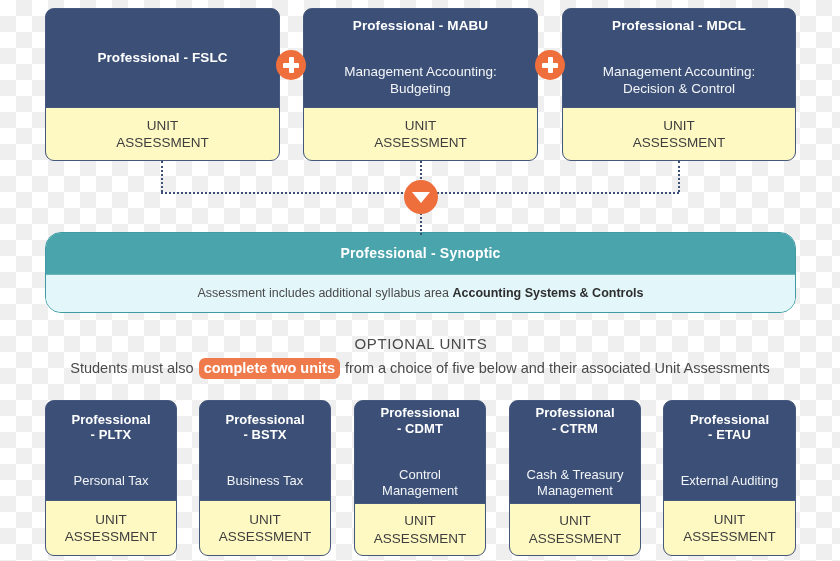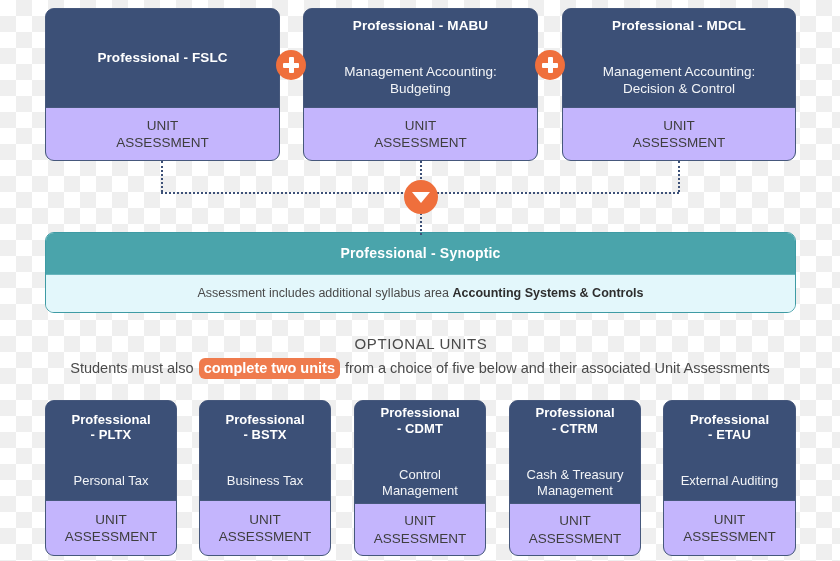--- a/index.html
+++ b/index.html
@@ -55,21 +55,21 @@
     letter-spacing: .1px;
   }
   .card-title {
     font-size: 13.5px;
     line-height: 1.25;
     font-weight: 400;
     color: #f2f4f7;
     margin-top: 2px;
   }
   .card-foot {
-    background: #c4b5fd;
+    background: #fef9c3;
     color: #3e3e3e;
     border-top: 1.5px solid #46587c;
     text-align: center;
     font-size: 13.5px;
     line-height: 1.28;
     display: flex;
     align-items: center;
     justify-content: center;
     flex-direction: column;
   }
@@ -159,21 +159,21 @@
     margin-top: 1px;
   }
 
   
   #synoptic {
     position: absolute;
     left: 45px;
     top: 232px;
     width: 751px;
     border: 1.5px solid #3e9ba4;
-    border-radius: 9px;
+    border-radius: 16px;
     box-sizing: border-box;
     overflow: hidden;
     background: #e3f7fb;
   }
   #synoptic-head {
     background: #4aa4ab;
     color: #ffffff;
     font-weight: bold;
     font-size: 14px;
     text-align: center;

